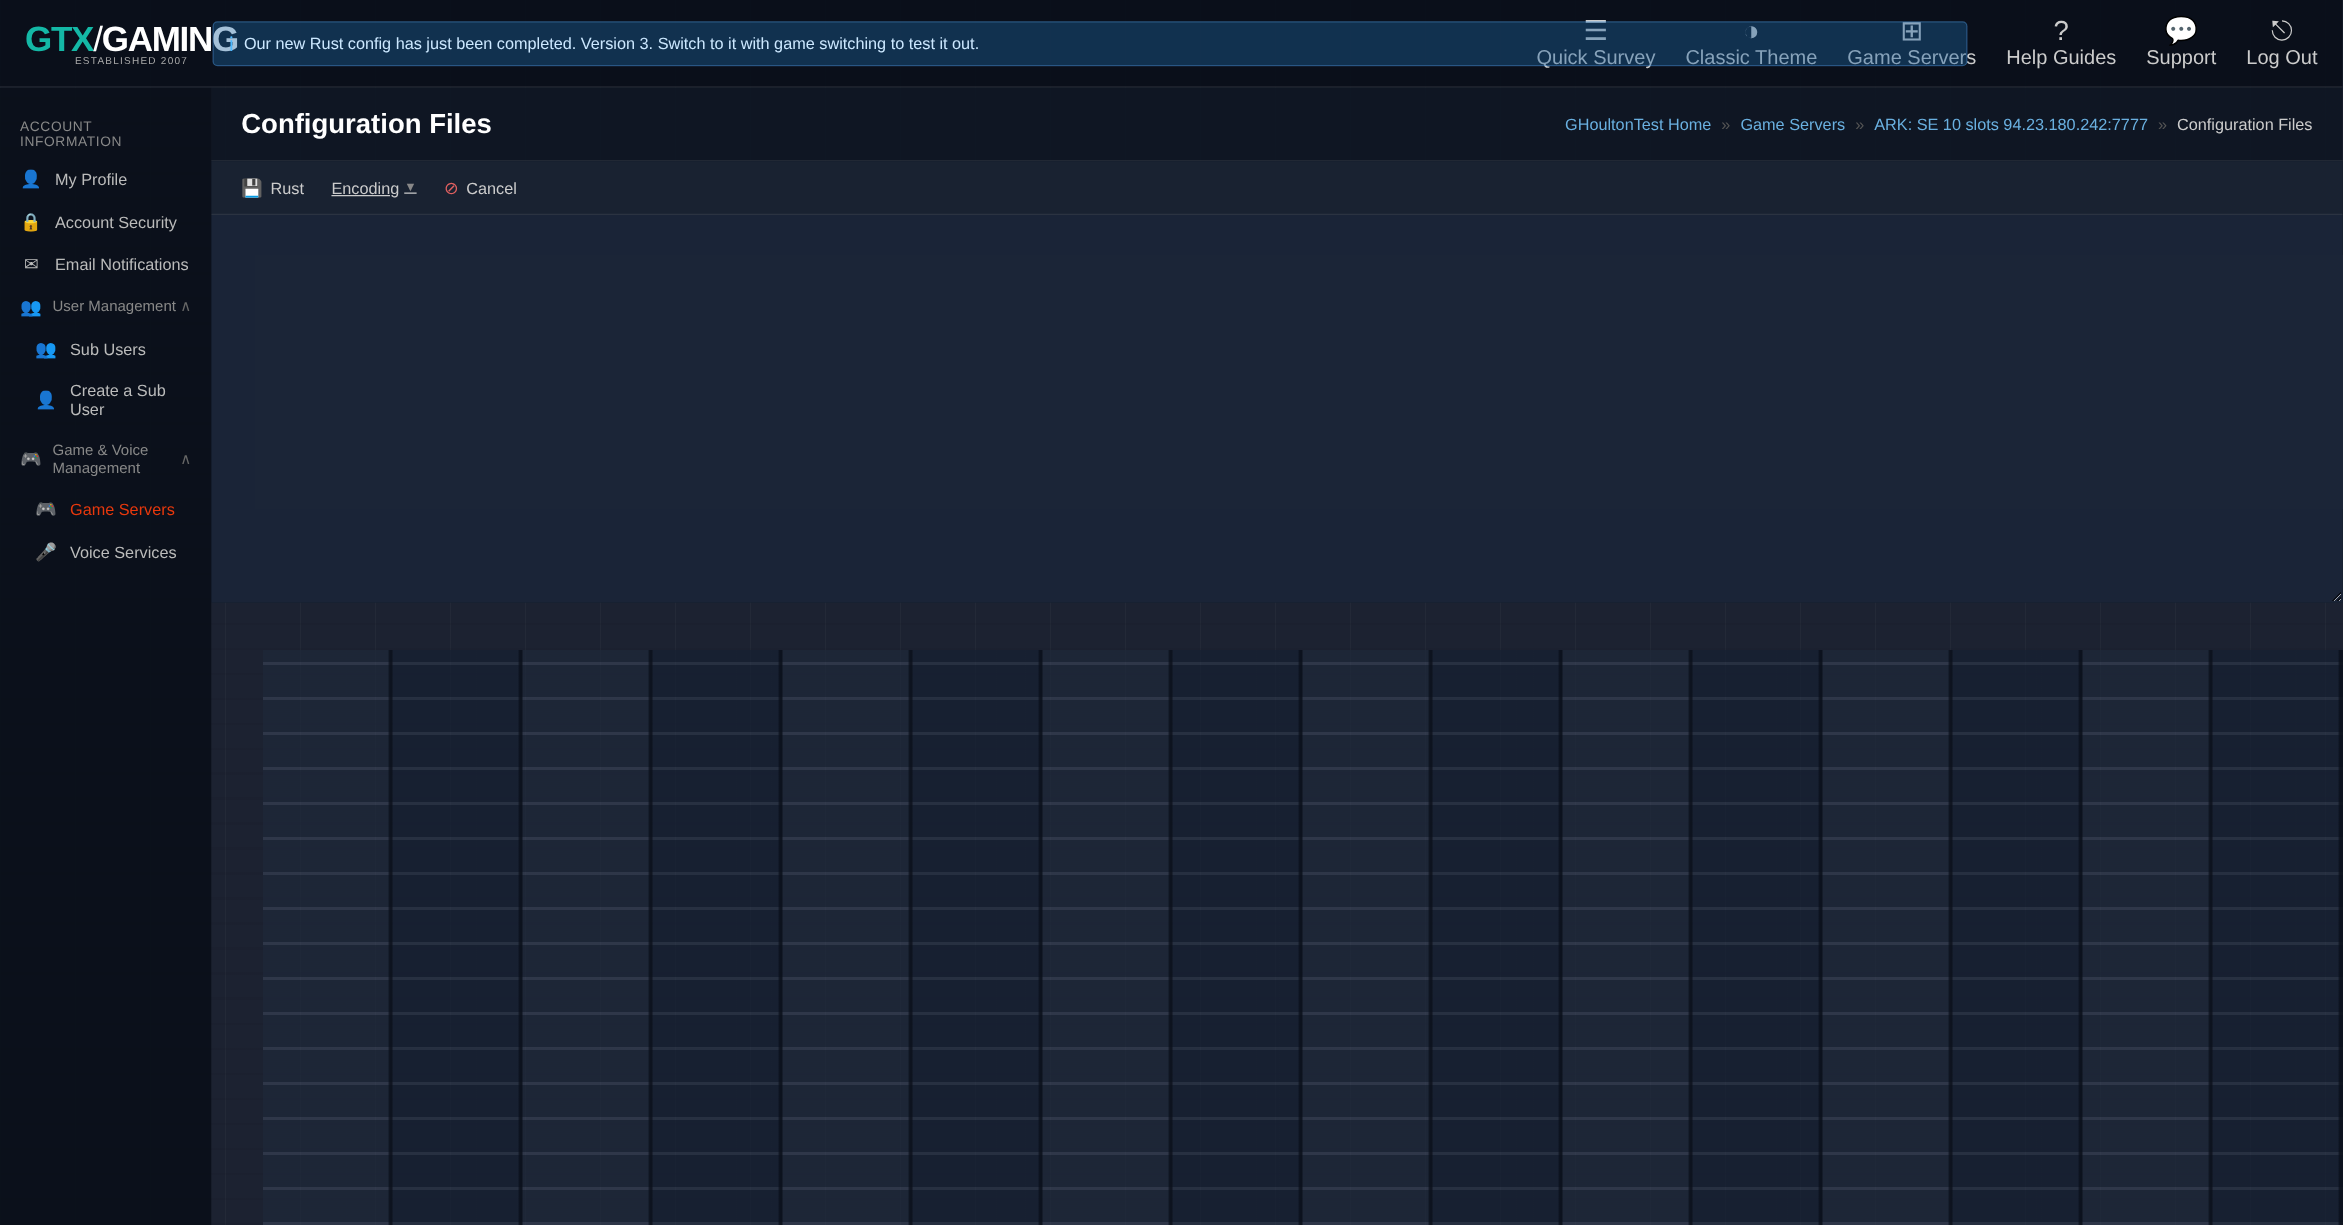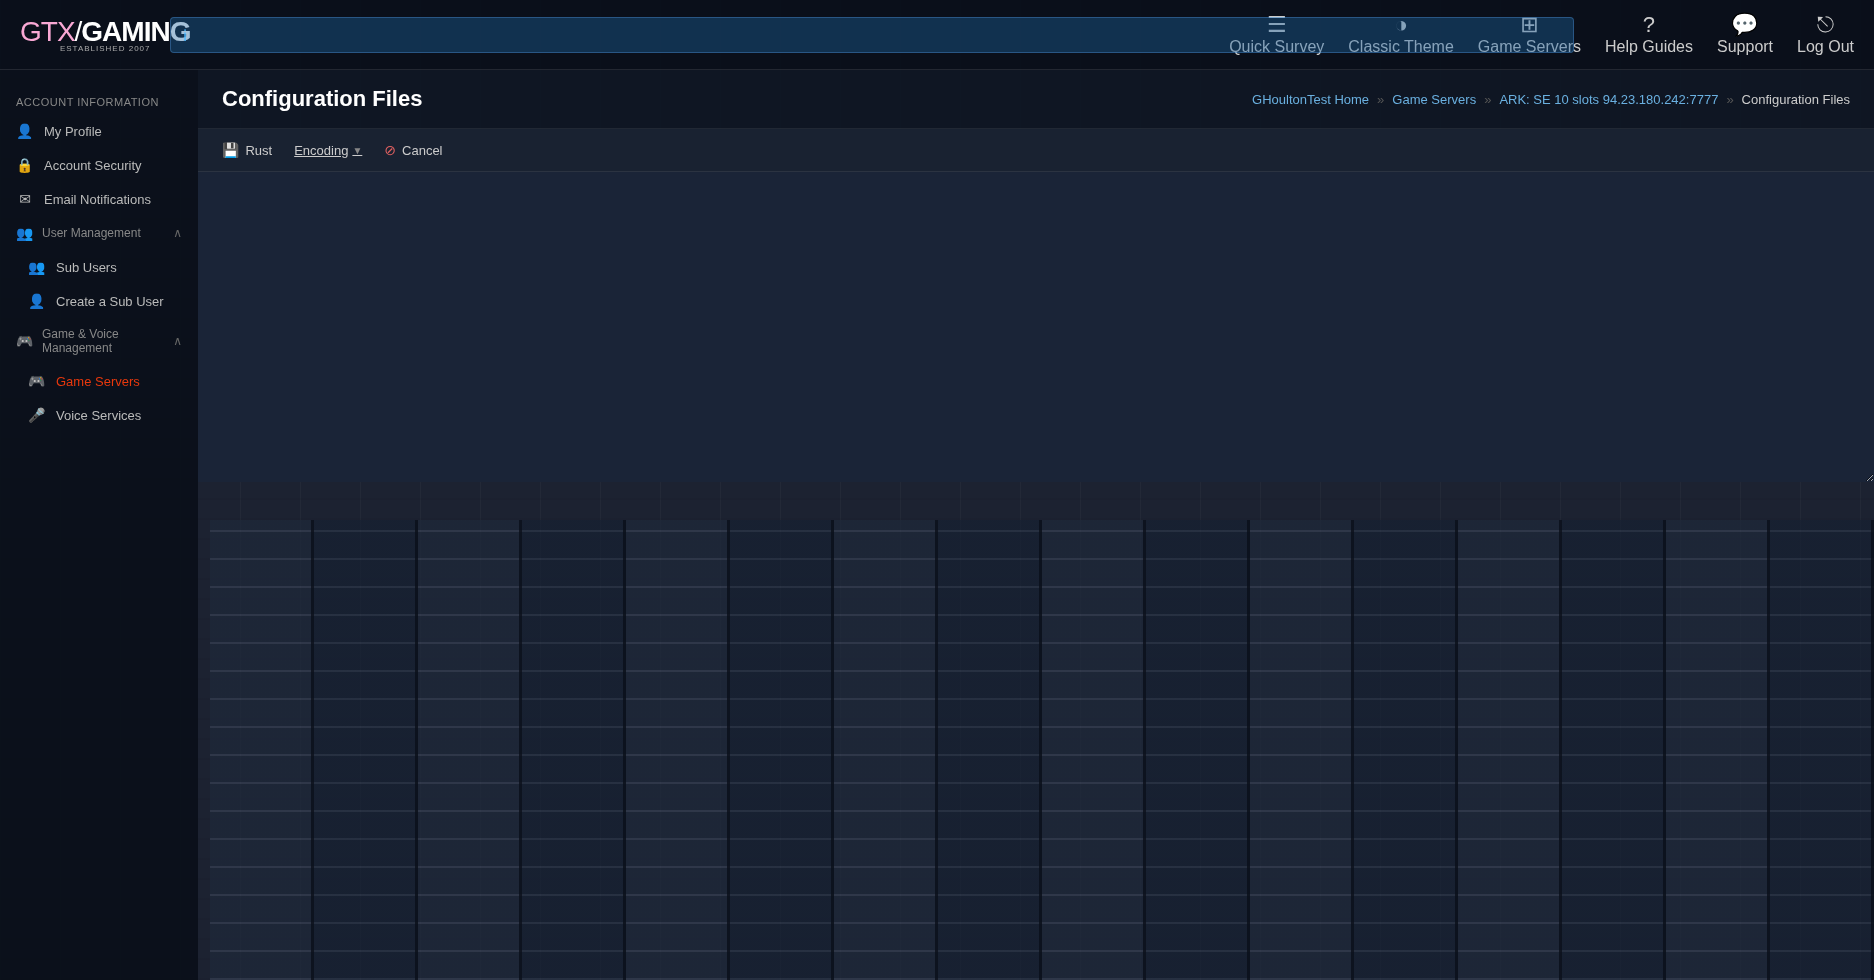--- a/index.html
+++ b/index.html
@@ -130,21 +130,21 @@
     }
 
     
     .layout {
       display: flex;
       min-height: calc(100vh - 70px);
     }
 
     
     .sidebar {
-      width: 198px;
+      width: 169px;
       flex-shrink: 0;
       background: rgba(10,15,25,0.92);
       padding: 16px 0;
       z-index: 50;
     }
 
     .sidebar-section-label {
       font-size: 11px;
       color: #888;
       padding: 10px 16px 6px;
@@ -366,27 +366,28 @@
     }
   </style>
 </head>
 <body>
 
 <div class="bg-overlay"></div>
 
 <nav class="navbar">
   <div class="navbar-logo">
     <div class="logo-container">
-      <div class="logo-text"><span style="color:#f9a8d4;font-weight:400;">GTX</span><span style="color:#fff;font-weight:300;">/</span><span style="color:#fff;font-weight:700;">GAMING</span></div>
+      <div class="logo-text"><span style="color:#14b8a6;font-weight:700;">GTX</span><span style="color:#fff;font-weight:300;">/</span><span style="color:#fff;font-weight:700;">GAMING</span></div>
       <div class="logo-sub">ESTABLISHED 2007</div>
     </div>
   </div>
 
   <div class="notification-bar">
     <span class="info-icon">ℹ</span>
+    <span>Our new Rust config has just been completed. Version 3. Switch to it with game switching to test it out.</span>
   </div>
 
   <div class="navbar-right">
     <a class="nav-item">
       <span class="nav-icon">☰</span>
       <span class="nav-label">Quick Survey</span>
     </a>
     <a class="nav-item">
       <span class="nav-icon">◑</span>
       <span class="nav-label">Classic Theme</span>

